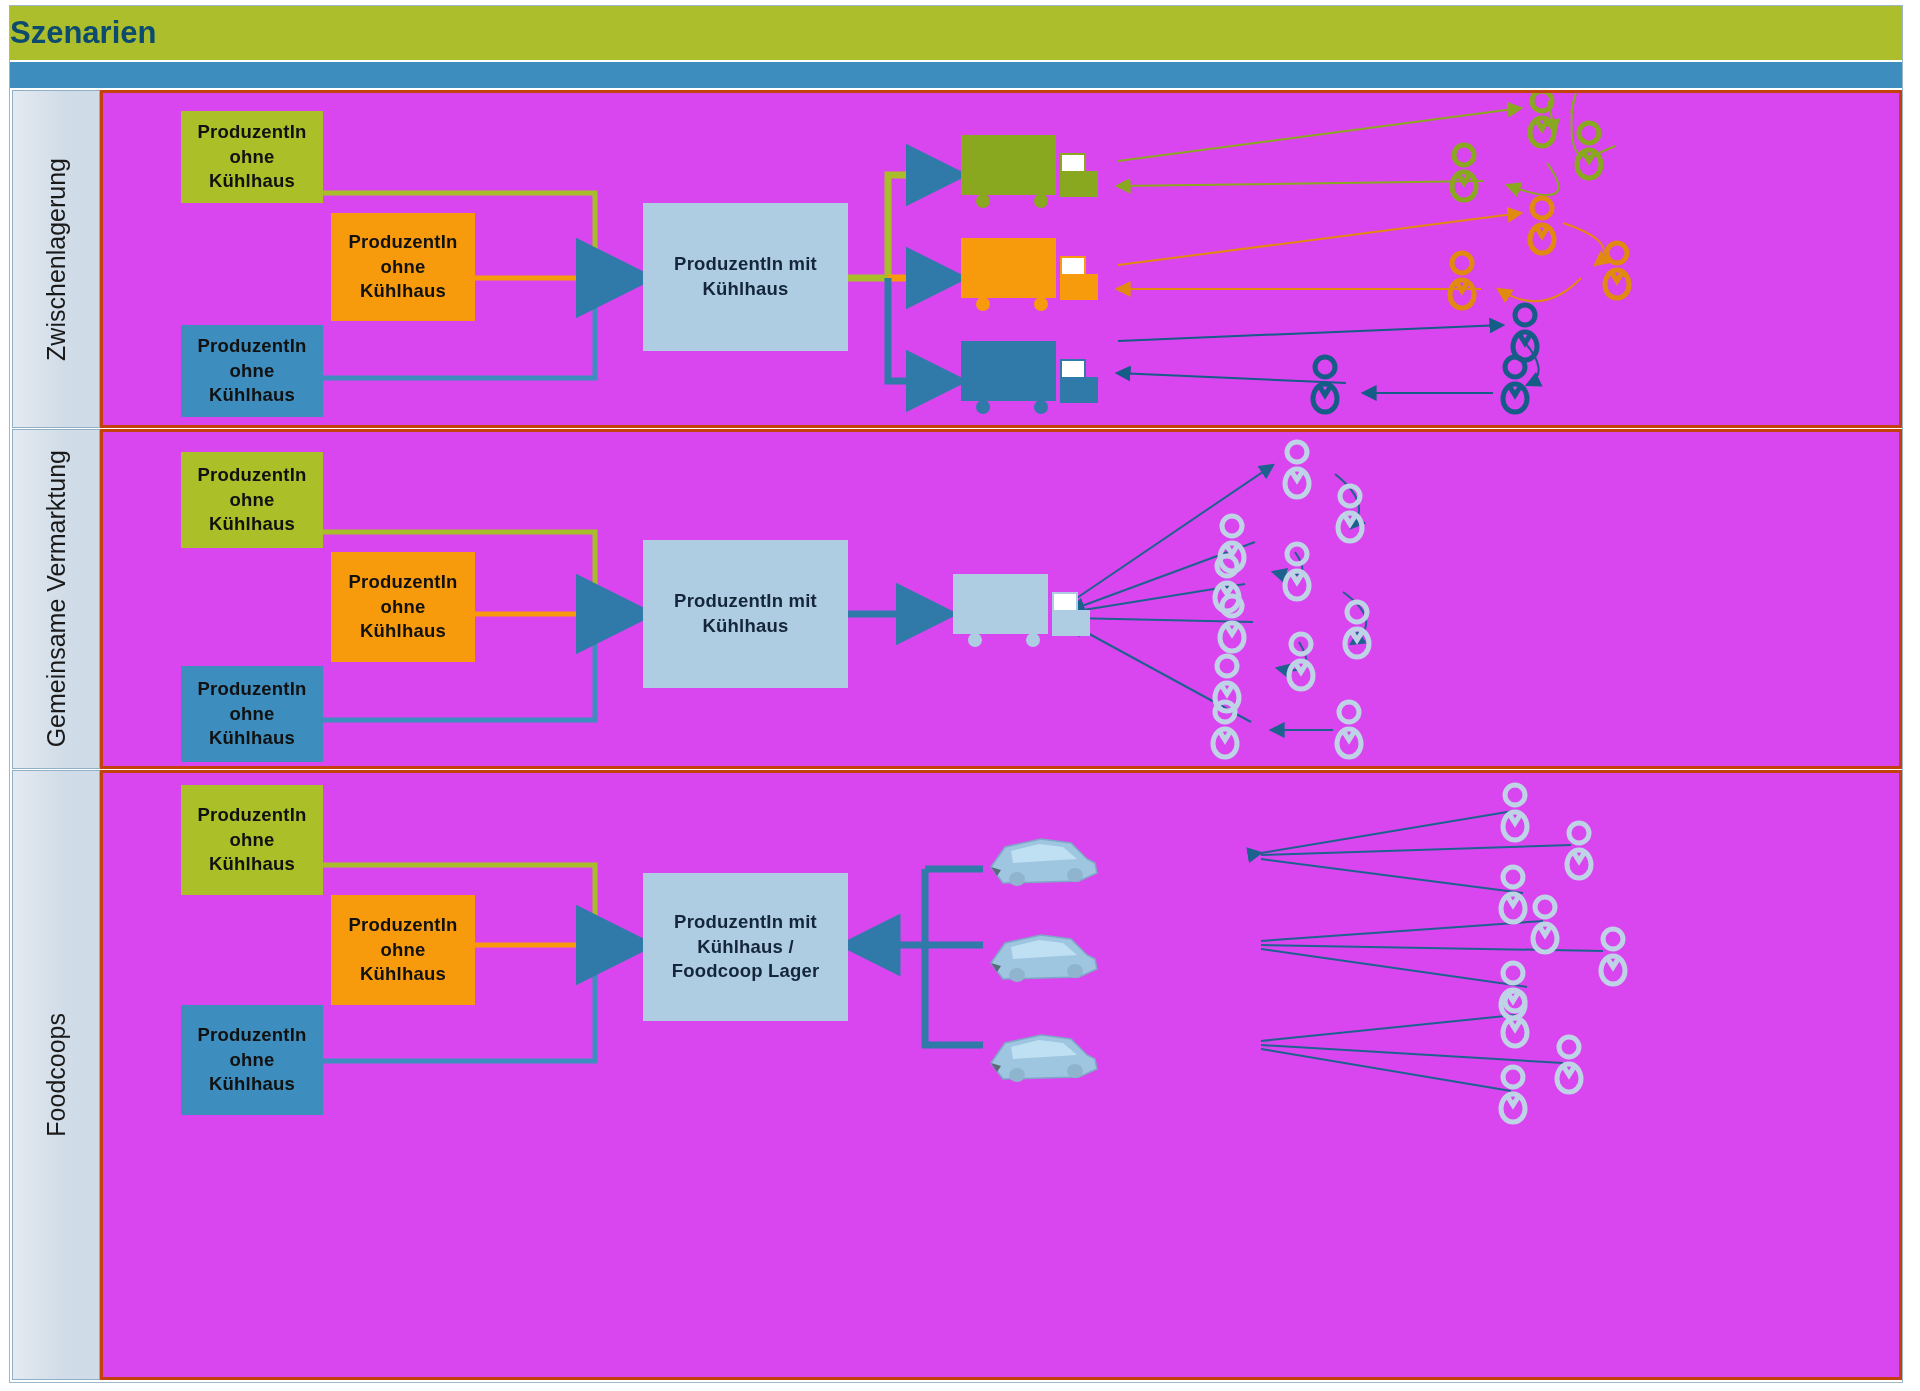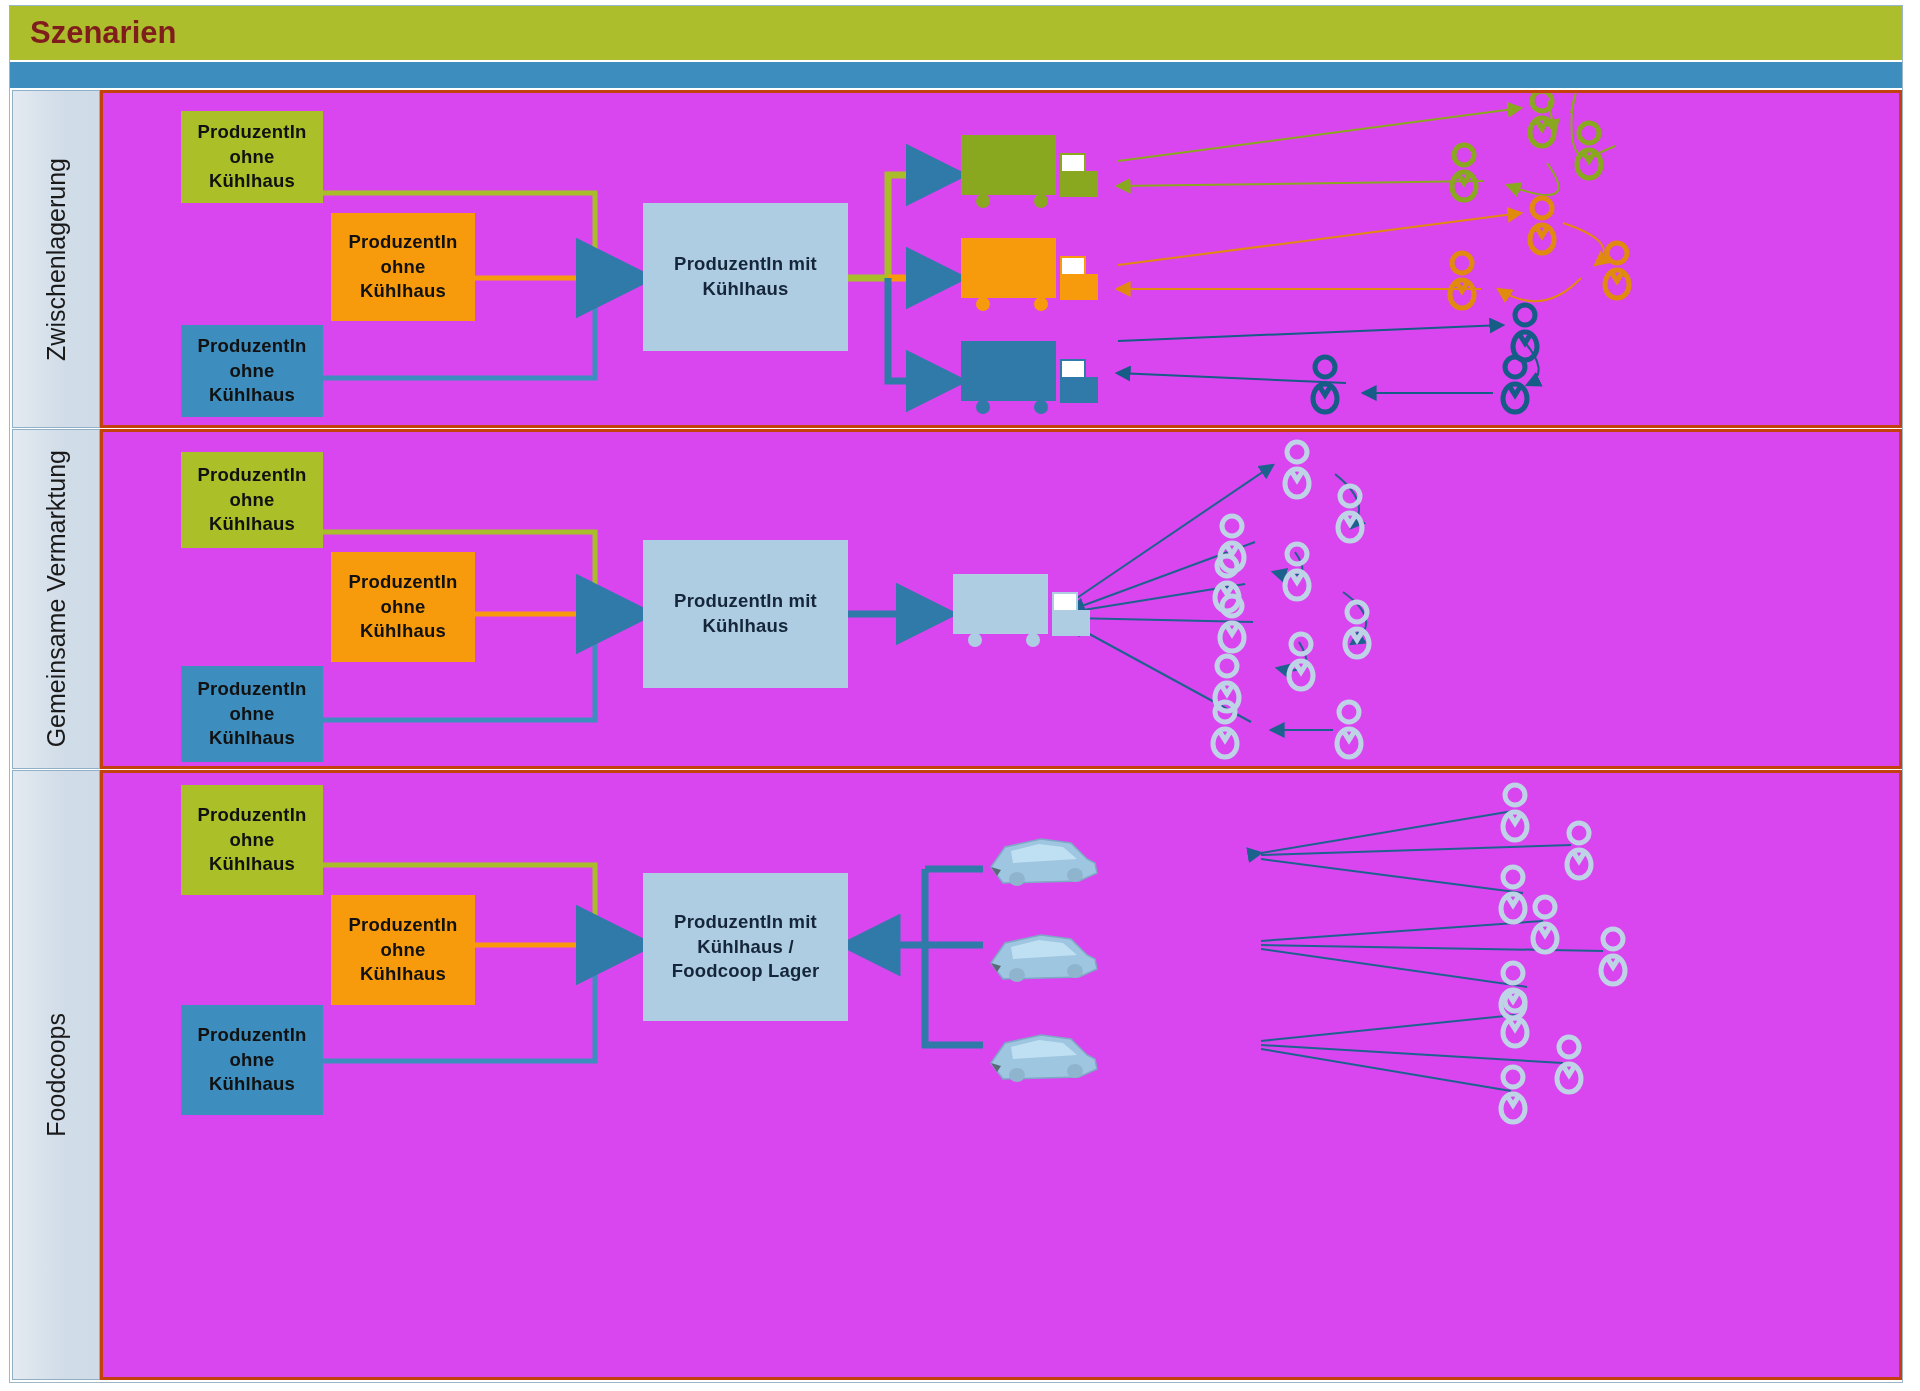--- a/index.html
+++ b/index.html
@@ -4,21 +4,21 @@
 <style>
   html,body{margin:0;padding:0;background:#ffffff;}
   body{font-family:"Liberation Sans", sans-serif;}
   #page{position:relative;width:1920px;height:1391px;background:#ffffff;overflow:hidden;}
 
   
   #frame{position:absolute;left:9px;top:5px;width:1894px;height:1378px;border:1px solid #9bb7c9;box-sizing:border-box;background:#ffffff;}
 
   
   #titlebar{position:absolute;left:10px;top:6px;width:1892px;height:54px;background:#adbe2c;display:flex;align-items:center;}
-  #titlebar .ttl{font-size:31px;font-weight:bold;color:#7f1d1d;padding-left:20px;letter-spacing:0px;}
+  #titlebar .ttl{font-size:31px;font-weight:bold;color:#0c4a6e;letter-spacing:0px;}
 
   
   #bluebar{position:absolute;left:10px;top:62px;width:1892px;height:26px;background:#3d8dbe;}
 
   
   .rowlabel{position:absolute;left:12px;width:88px;background:linear-gradient(to right,#e4eaf1 0%,#d0dce8 60%,#cfdbe7 100%);
             border:1px solid #8fb0c7;box-sizing:border-box;display:flex;align-items:center;justify-content:center;}
   .rowlabel span{writing-mode:vertical-rl;transform:rotate(180deg);font-size:25px;color:#1a1a1a;white-space:nowrap;}
 
   

